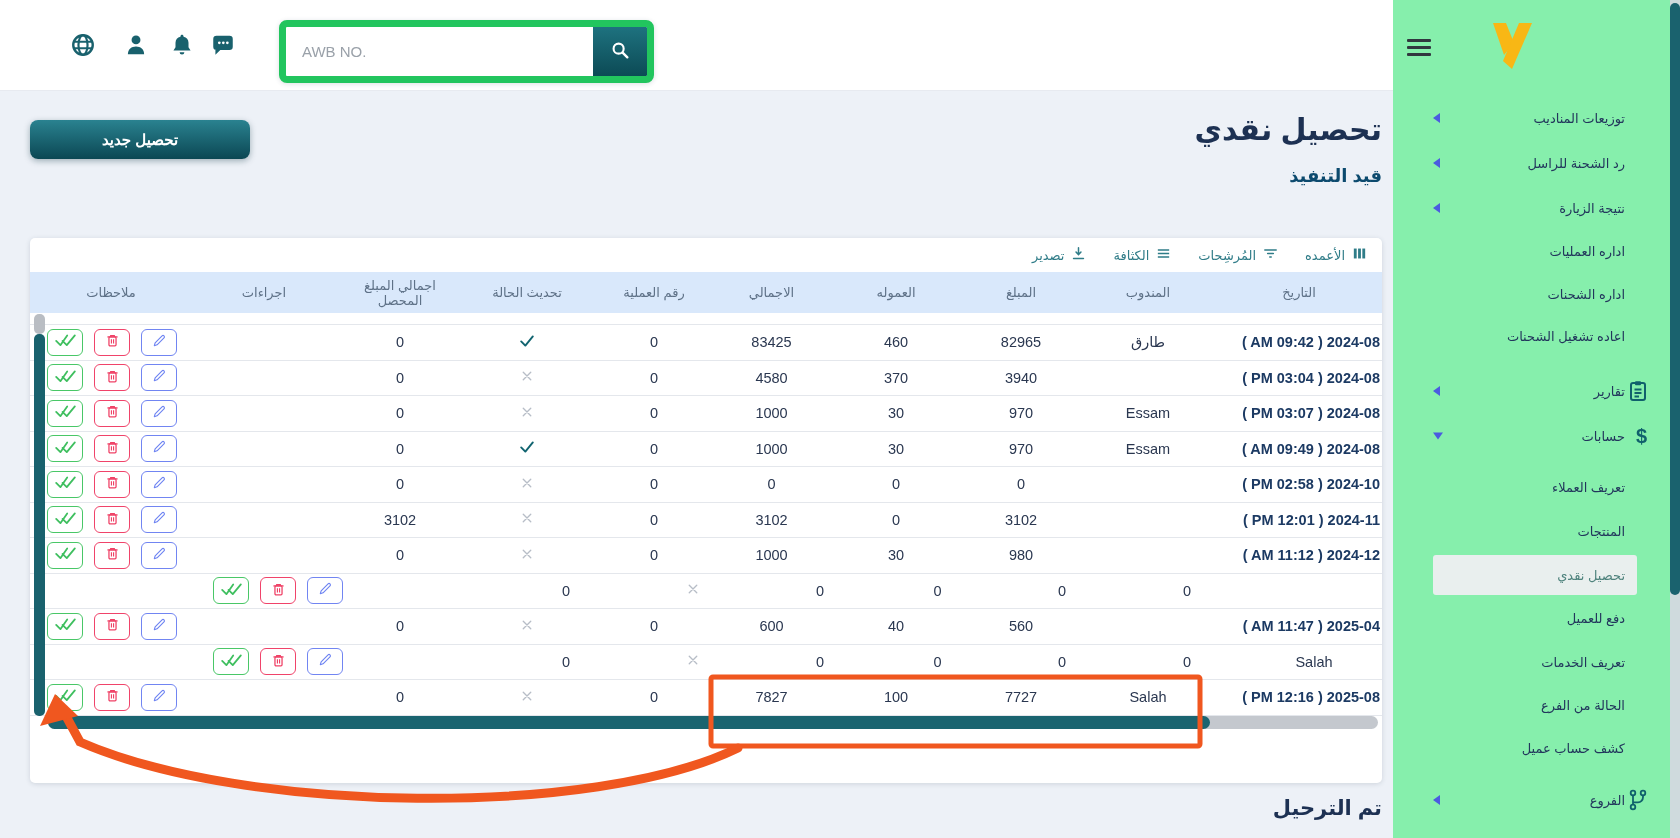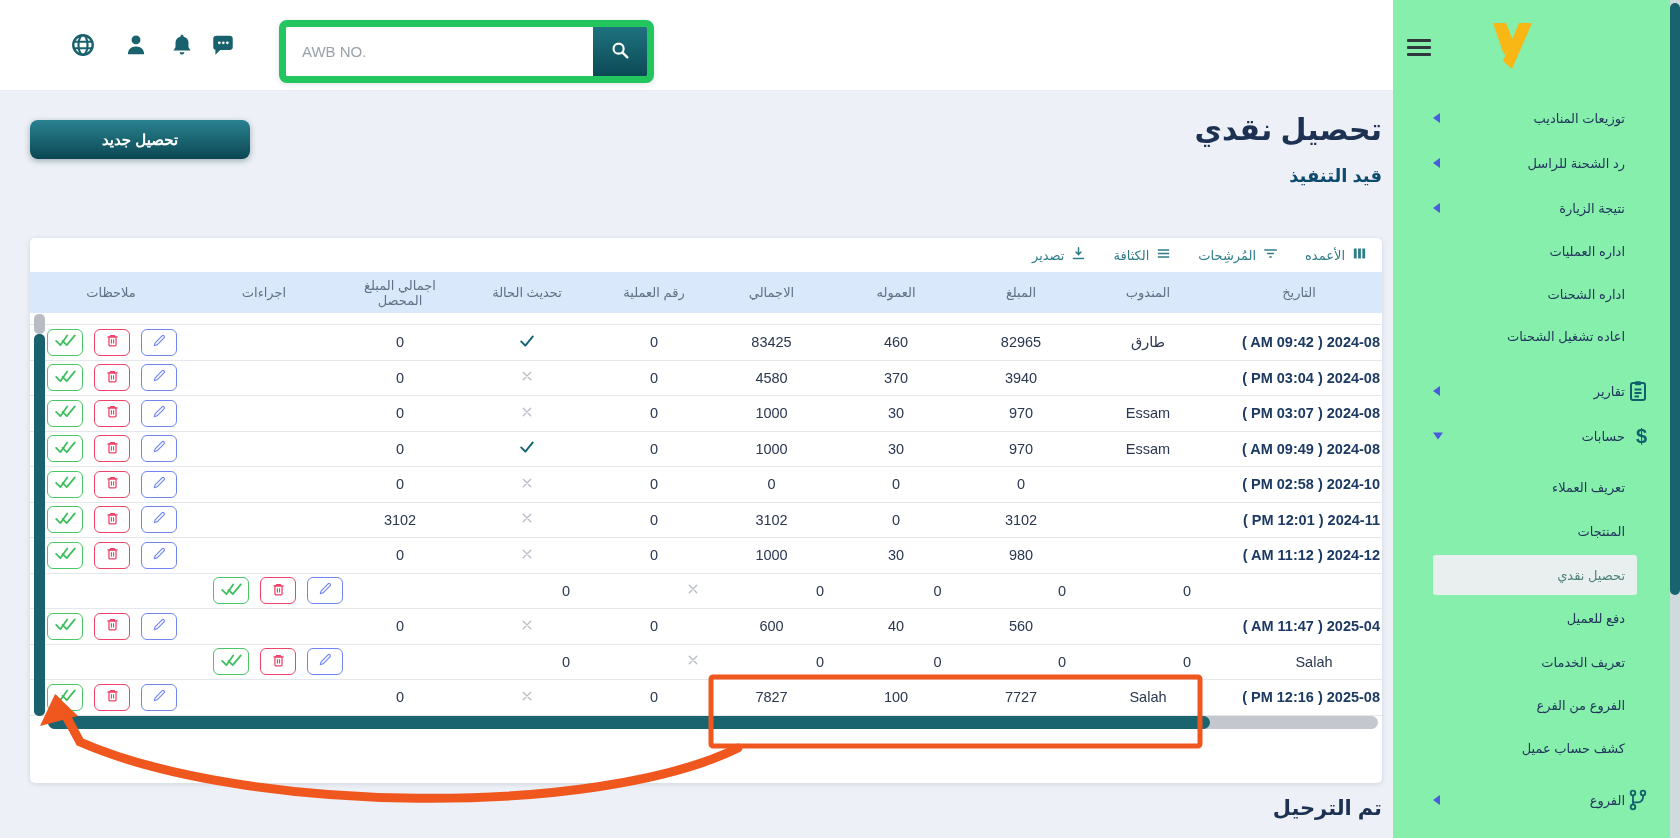--- a/index.html
+++ b/index.html
@@ -186,21 +186,21 @@
         <div class="menu-item active" style="top: 555px;">
           <span class="mi-label">تحصيل نقدي</span>
         </div>
         <div class="menu-item" style="top: 598px;">
           <span class="mi-label">دفع للعميل</span>
         </div>
         <div class="menu-item" style="top: 642px;">
           <span class="mi-label">تعريف الخدمات</span>
         </div>
         <div class="menu-item" style="top: 685px;">
-          <span class="mi-label">الفروع من الفرع</span>
+          <span class="mi-label">الحالة من الفرع</span>
         </div>
         <div class="menu-item" style="top: 728px;">
           <span class="mi-label">كشف حساب عميل</span>
         </div>
         <div class="menu-item" style="top: 780px;">
           <span class="mi-icon"><svg viewBox="0 0 24 24">
               <circle cx="7" cy="5" r="2.3" fill="none" stroke="#10606c" stroke-width="1.8"></circle>
               <circle cx="17" cy="5" r="2.3" fill="none" stroke="#10606c" stroke-width="1.8"></circle>
               <circle cx="7" cy="19" r="2.3" fill="none" stroke="#10606c" stroke-width="1.8"></circle>
               <path d="M7 7.3v9.4M17 7.3v2a5 5 0 0 1-5 5H7" fill="none" stroke="#10606c" stroke-width="1.8"></path>

